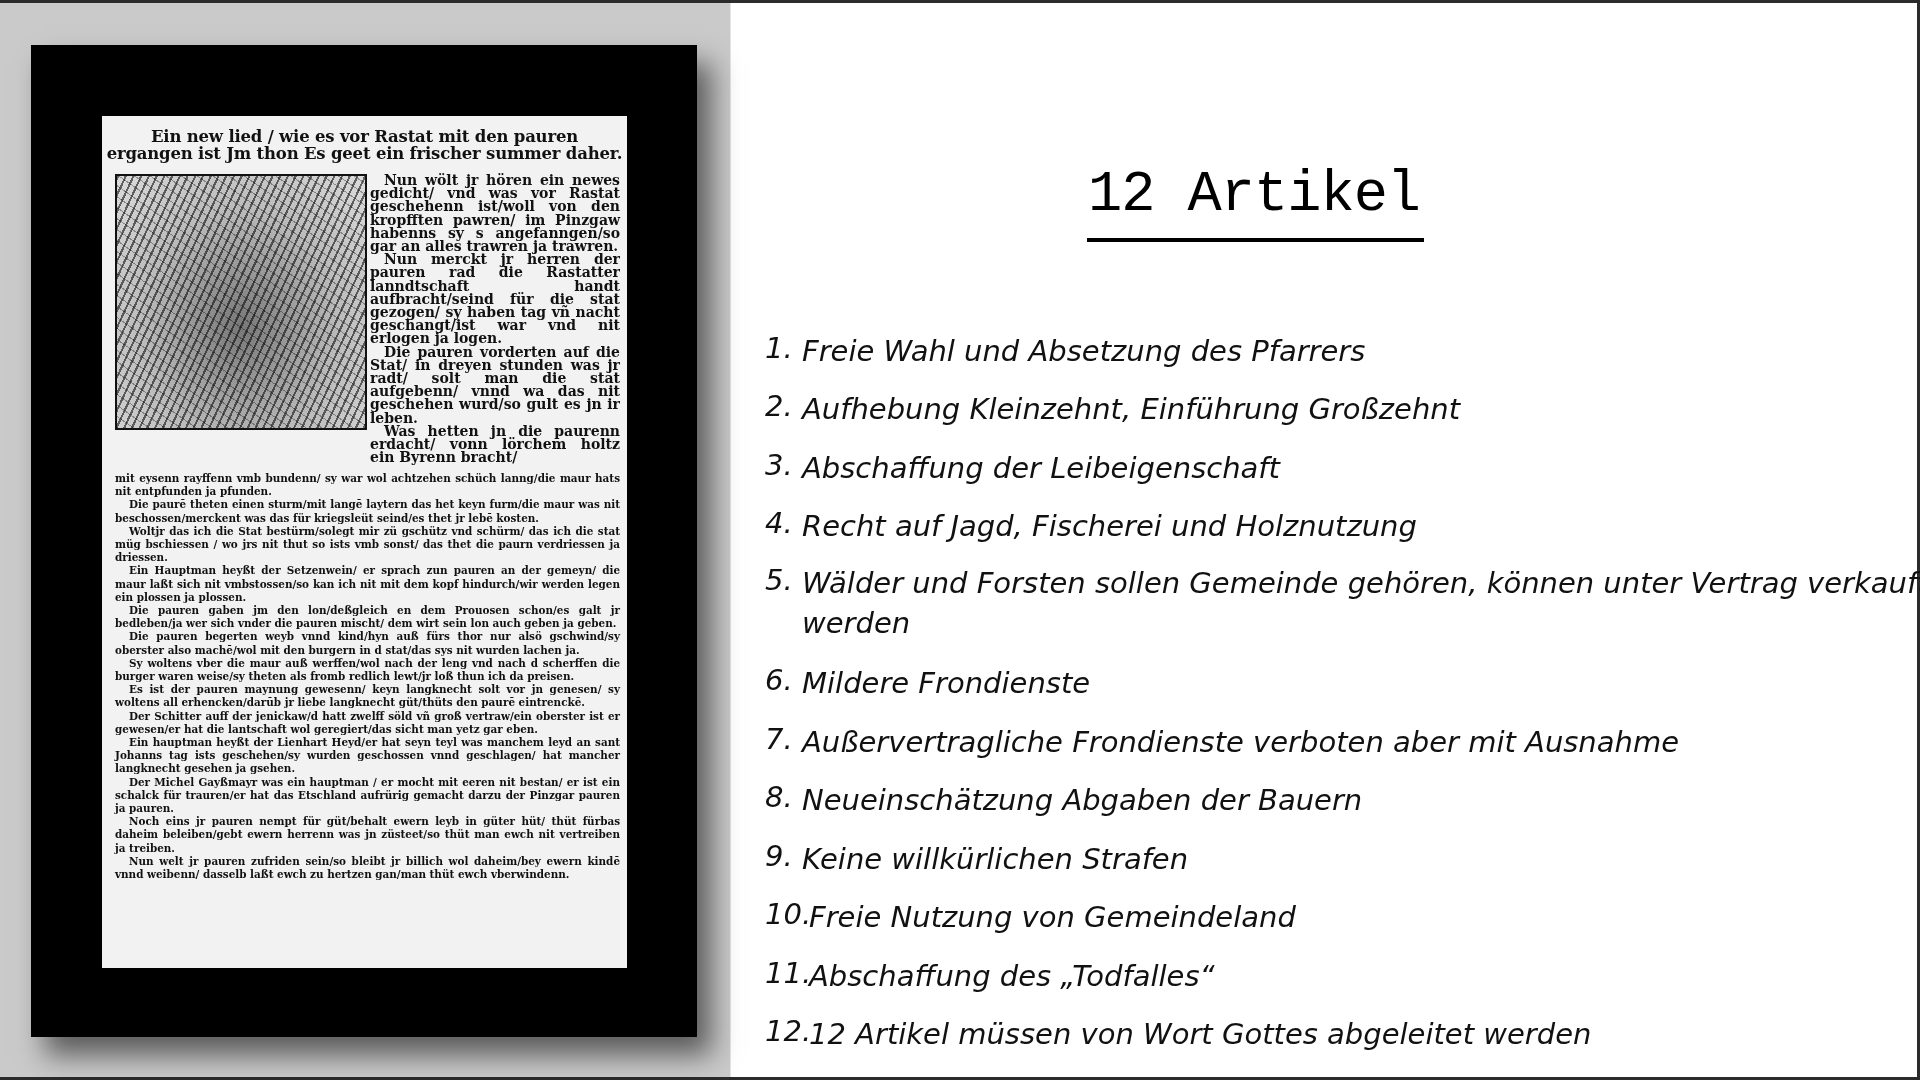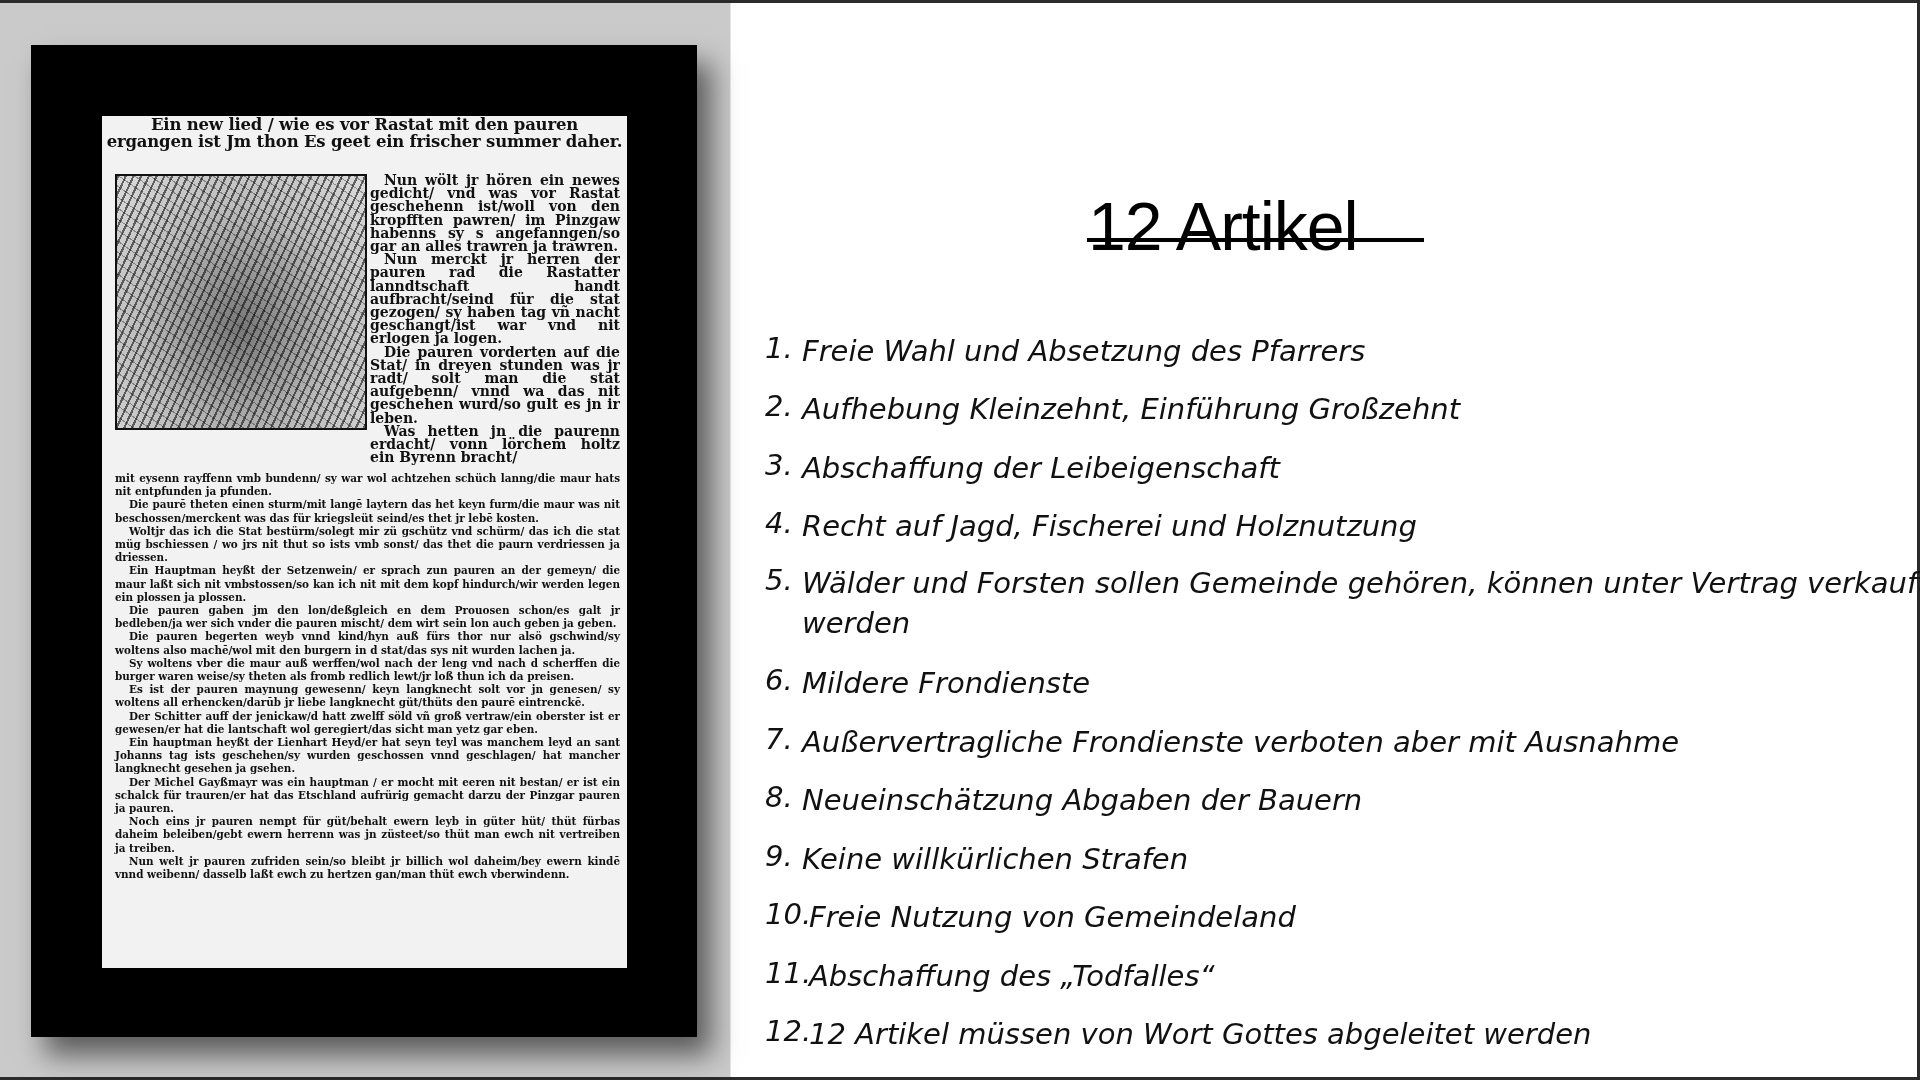--- a/index.html
+++ b/index.html
@@ -25,21 +25,21 @@
     }
     .paper {
       position: absolute; left: 71px; top: 71px; width: 525px; height: 852px;
       background: #f2f2f2;
       color: #111;
       font-family: "DejaVu Serif", serif;
       overflow: hidden;
     }
     .print-title {
       text-align: center; font-size: 16.5px; line-height: 17px;
-      margin-top: 0; font-weight: bold; letter-spacing: -0.2px;
+      margin-top: 12px; font-weight: bold; letter-spacing: -0.2px;
     }
     .woodcut {
       position: absolute; left: 13px; top: 58px; width: 248px; height: 252px;
       border: 2px solid #111;
       background:
         repeating-linear-gradient(115deg, rgba(0,0,0,0.55) 0 2px, transparent 2px 7px),
         repeating-linear-gradient(35deg, rgba(0,0,0,0.35) 0 1px, transparent 1px 9px),
         radial-gradient(ellipse at 50% 60%, #777 0%, #bbb 55%, #ddd 100%);
     }
     .verse-top {
@@ -49,24 +49,23 @@
     }
     .verse-bottom {
       position: absolute; left: 13px; top: 320px; width: 505px;
       font-size: 10.4px; line-height: 13.2px; font-weight: bold;
       text-align: justify;
       margin-top: 36px;
     }
     .verse-top p, .verse-bottom p { margin: 0; text-indent: 14px; }
     .title {
       position: absolute; left: 1088px; top: 152px;
-      font-family: Liberation Sans, sans-serif;
-      font-size: 68px; line-height: 80px; color: #000;
+      font-family: Liberation Mono, monospace;
+      font-size: 57px; line-height: 80px; color: #000;
       letter-spacing: -1px;
-      margin-top: 31px;
     }
     .title-underline {
       position: absolute; left: 1087px; top: 235px; width: 337px; height: 4px;
       background: #000;
     }
     .list {
       position: absolute; left: 765px; top: 328px; width: 1160px;
       margin: 0; padding: 0; list-style: none;
       font-family: "DejaVu Sans", sans-serif; font-style: italic;
       font-size: 29px; color: #111;
@@ -92,21 +91,21 @@
           <p>Nun merckt jr herren der pauren rad die Rastatter lanndtschaft handt aufbracht/seind für die stat gezogen/ sy haben tag vñ nacht geschangt/ist war vnd nit erlogen ja logen.</p>
           <p>Die pauren vorderten auf die Stat/ in dreyen stunden was jr radt/ solt man die stat aufgebenn/ vnnd wa das nit geschehen wurd/so gult es jn ir leben.</p>
           <p>Was hetten jn die paurenn erdacht/ vonn lörchem holtz ein Byrenn bracht/</p>
         </div>
         <div class="verse-bottom">
           <p style="text-indent:0">mit eysenn rayffenn vmb bundenn/ sy war wol achtzehen schüch lanng/die maur hats nit entpfunden ja pfunden.</p>
           <p>Die paurē theten einen sturm/mit langē laytern das het keyn furm/die maur was nit beschossen/merckent was das für kriegsleüt seind/es thet jr lebē kosten.</p>
           <p>Woltjr das ich die Stat bestürm/solegt mir zü gschütz vnd schürm/ das ich die stat müg bschiessen / wo jrs nit thut so ists vmb sonst/ das thet die paurn verdriessen ja driessen.</p>
           <p>Ein Hauptman heyßt der Setzenwein/ er sprach zun pauren an der gemeyn/ die maur laßt sich nit vmbstossen/so kan ich nit mit dem kopf hindurch/wir werden legen ein plossen ja plossen.</p>
           <p>Die pauren gaben jm den lon/deßgleich en dem Prouosen schon/es galt jr bedleben/ja wer sich vnder die pauren mischt/ dem wirt sein lon auch geben ja geben.</p>
-          <p>Die pauren begerten weyb vnnd kind/hyn auß fürs thor nur alsö gschwind/sy woltens also machē/wol mit den burgern in d stat/das sys nit wurden lachen ja.</p>
+          <p>Die pauren begerten weyb vnnd kind/hyn auß fürs thor nur alsö gschwind/sy oberster also machē/wol mit den burgern in d stat/das sys nit wurden lachen ja.</p>
           <p>Sy woltens vber die maur auß werffen/wol nach der leng vnd nach d scherffen die burger waren weise/sy theten als fromb redlich lewt/jr loß thun ich da preisen.</p>
           <p>Es ist der pauren maynung gewesenn/ keyn langknecht solt vor jn genesen/ sy woltens all erhencken/darūb jr liebe langknecht güt/thüts den paurē eintrenckē.</p>
           <p>Der Schitter auff der jenickaw/d hatt zwelff söld vñ groß vertraw/ein oberster ist er gewesen/er hat die lantschaft wol geregiert/das sicht man yetz gar eben.</p>
           <p>Ein hauptman heyßt der Lienhart Heyd/er hat seyn teyl was manchem leyd an sant Johanns tag ists geschehen/sy wurden geschossen vnnd geschlagen/ hat mancher langknecht gesehen ja gsehen.</p>
           <p>Der Michel Gayßmayr was ein hauptman / er mocht mit eeren nit bestan/ er ist ein schalck für trauren/er hat das Etschland aufrürig gemacht darzu der Pinzgar pauren ja pauren.</p>
           <p>Noch eins jr pauren nempt für güt/behalt ewern leyb in güter hüt/ thüt fürbas daheim beleiben/gebt ewern herrenn was jn züsteet/so thüt man ewch nit vertreiben ja treiben.</p>
           <p>Nun welt jr pauren zufriden sein/so bleibt jr billich wol daheim/bey ewern kindē vnnd weibenn/ dasselb laßt ewch zu hertzen gan/man thüt ewch vberwindenn.</p>
         </div>
       </div>
     </div>

